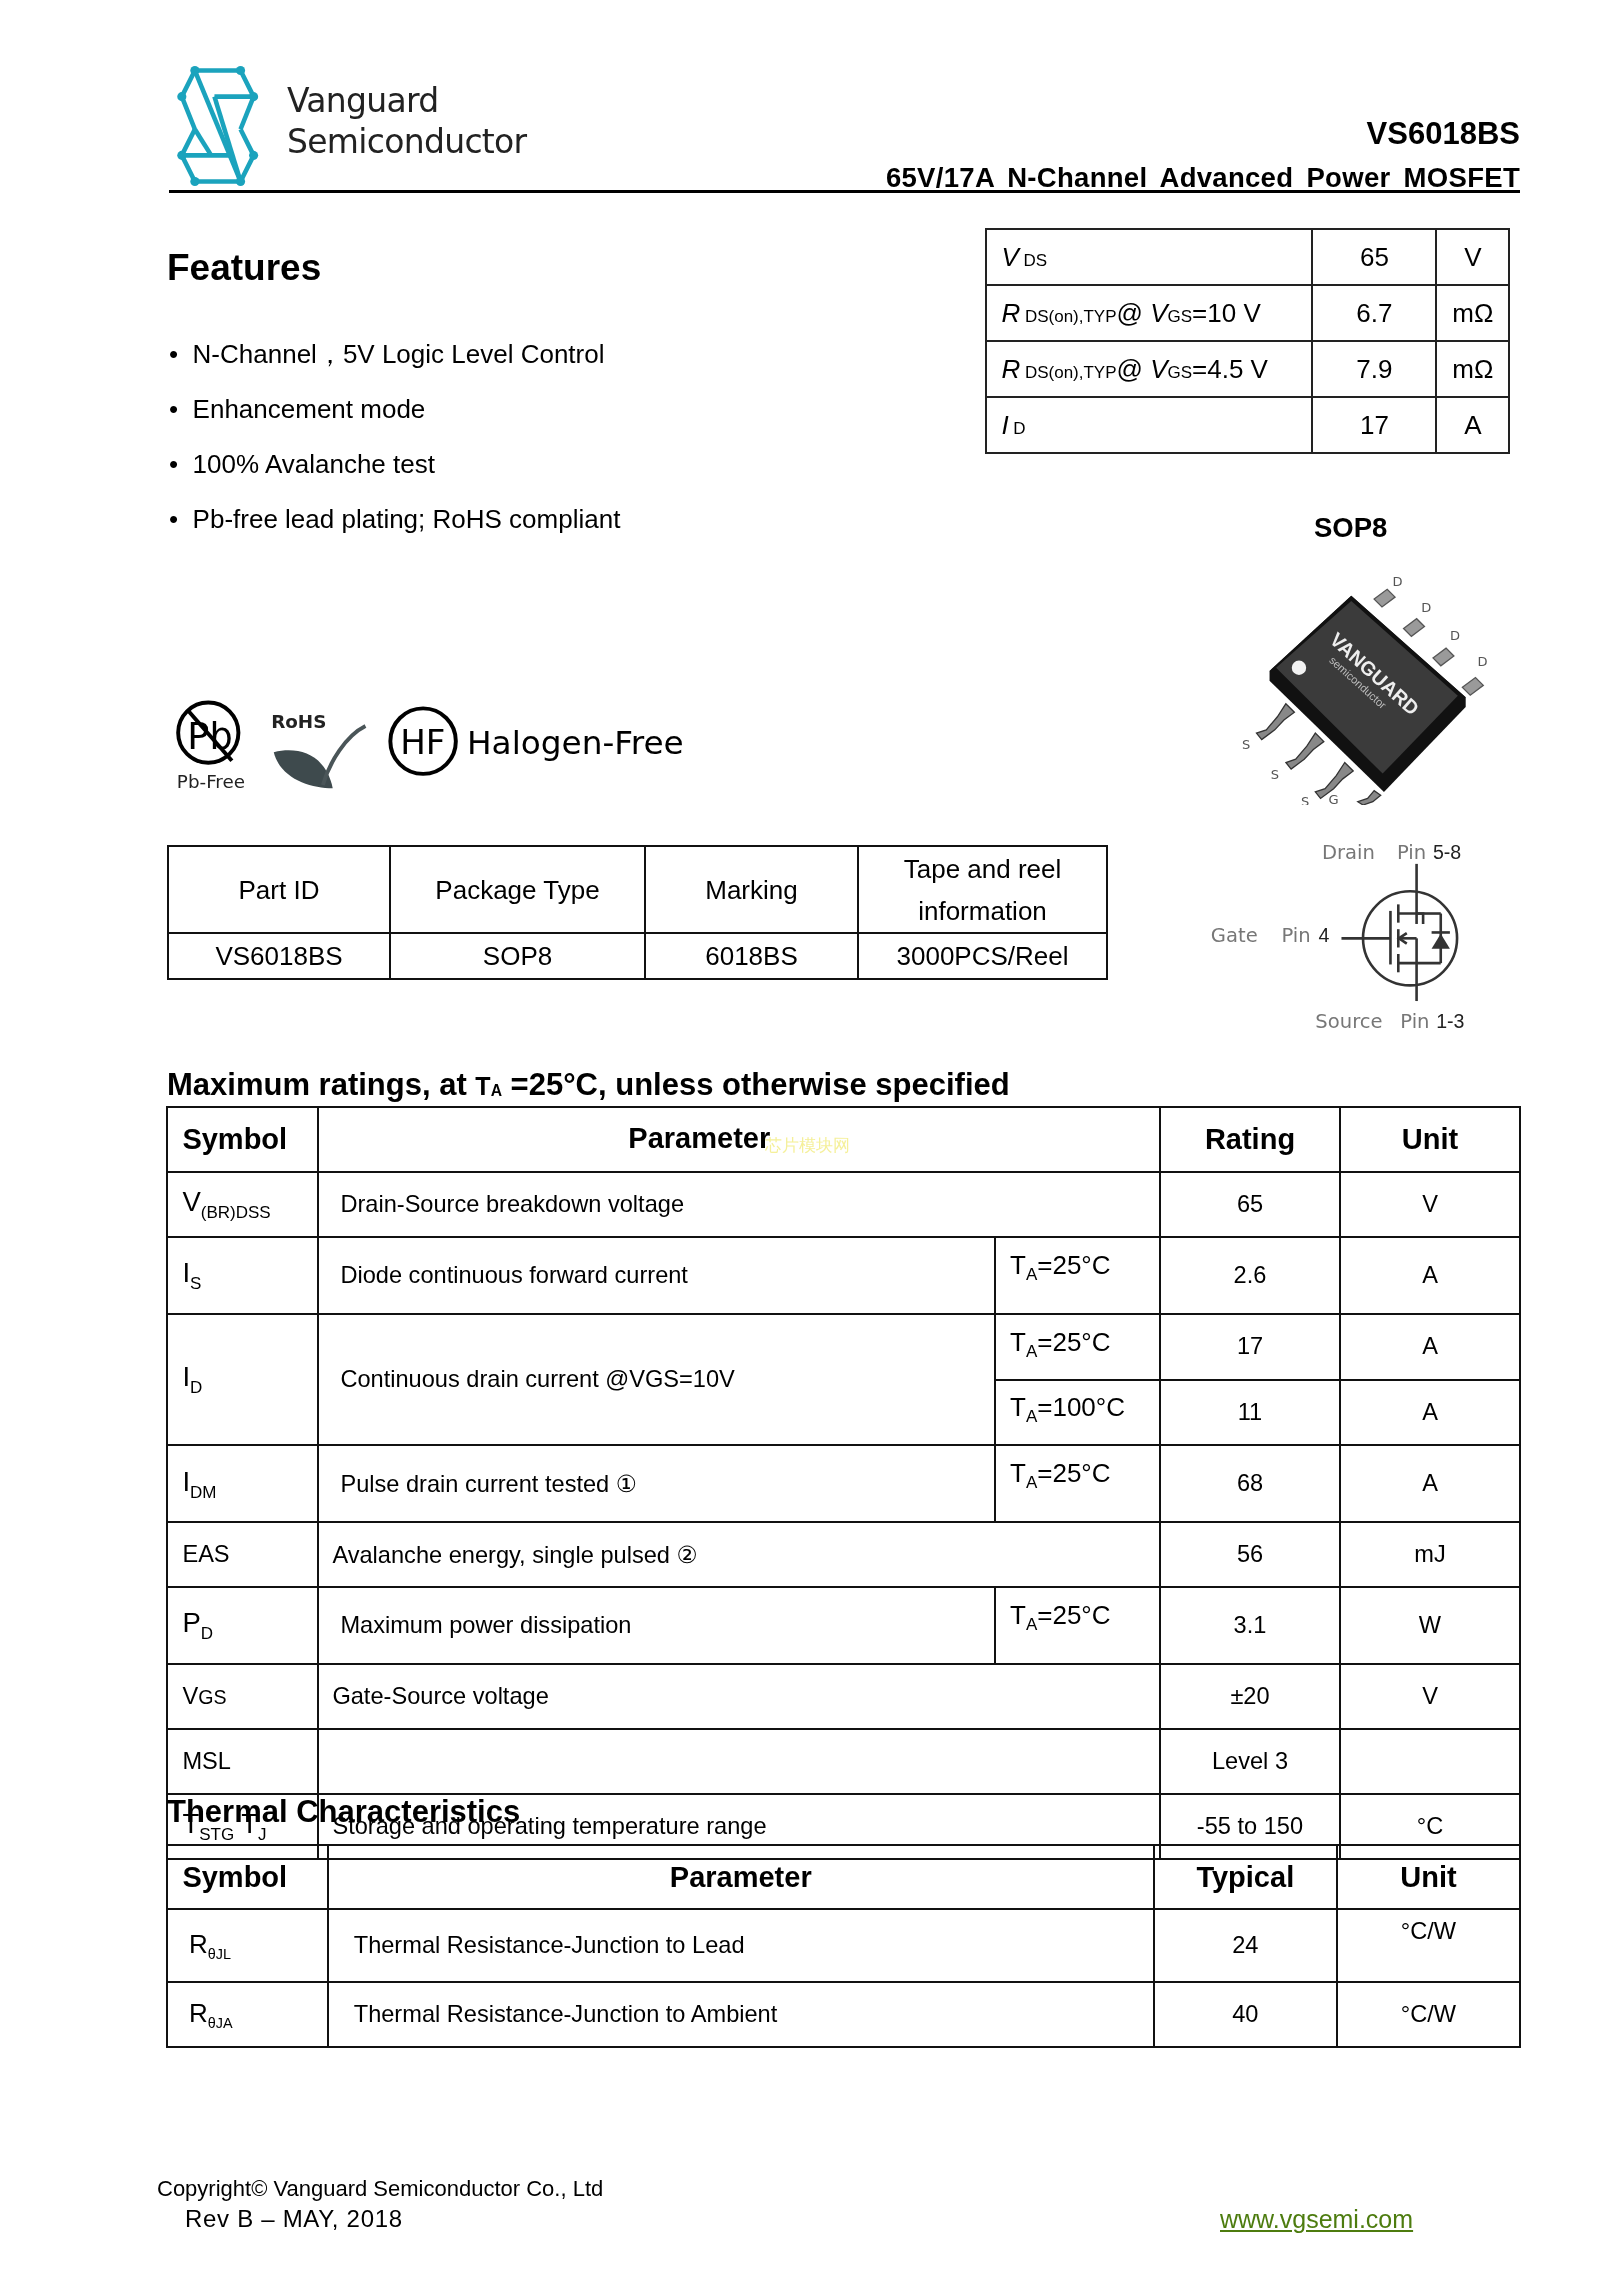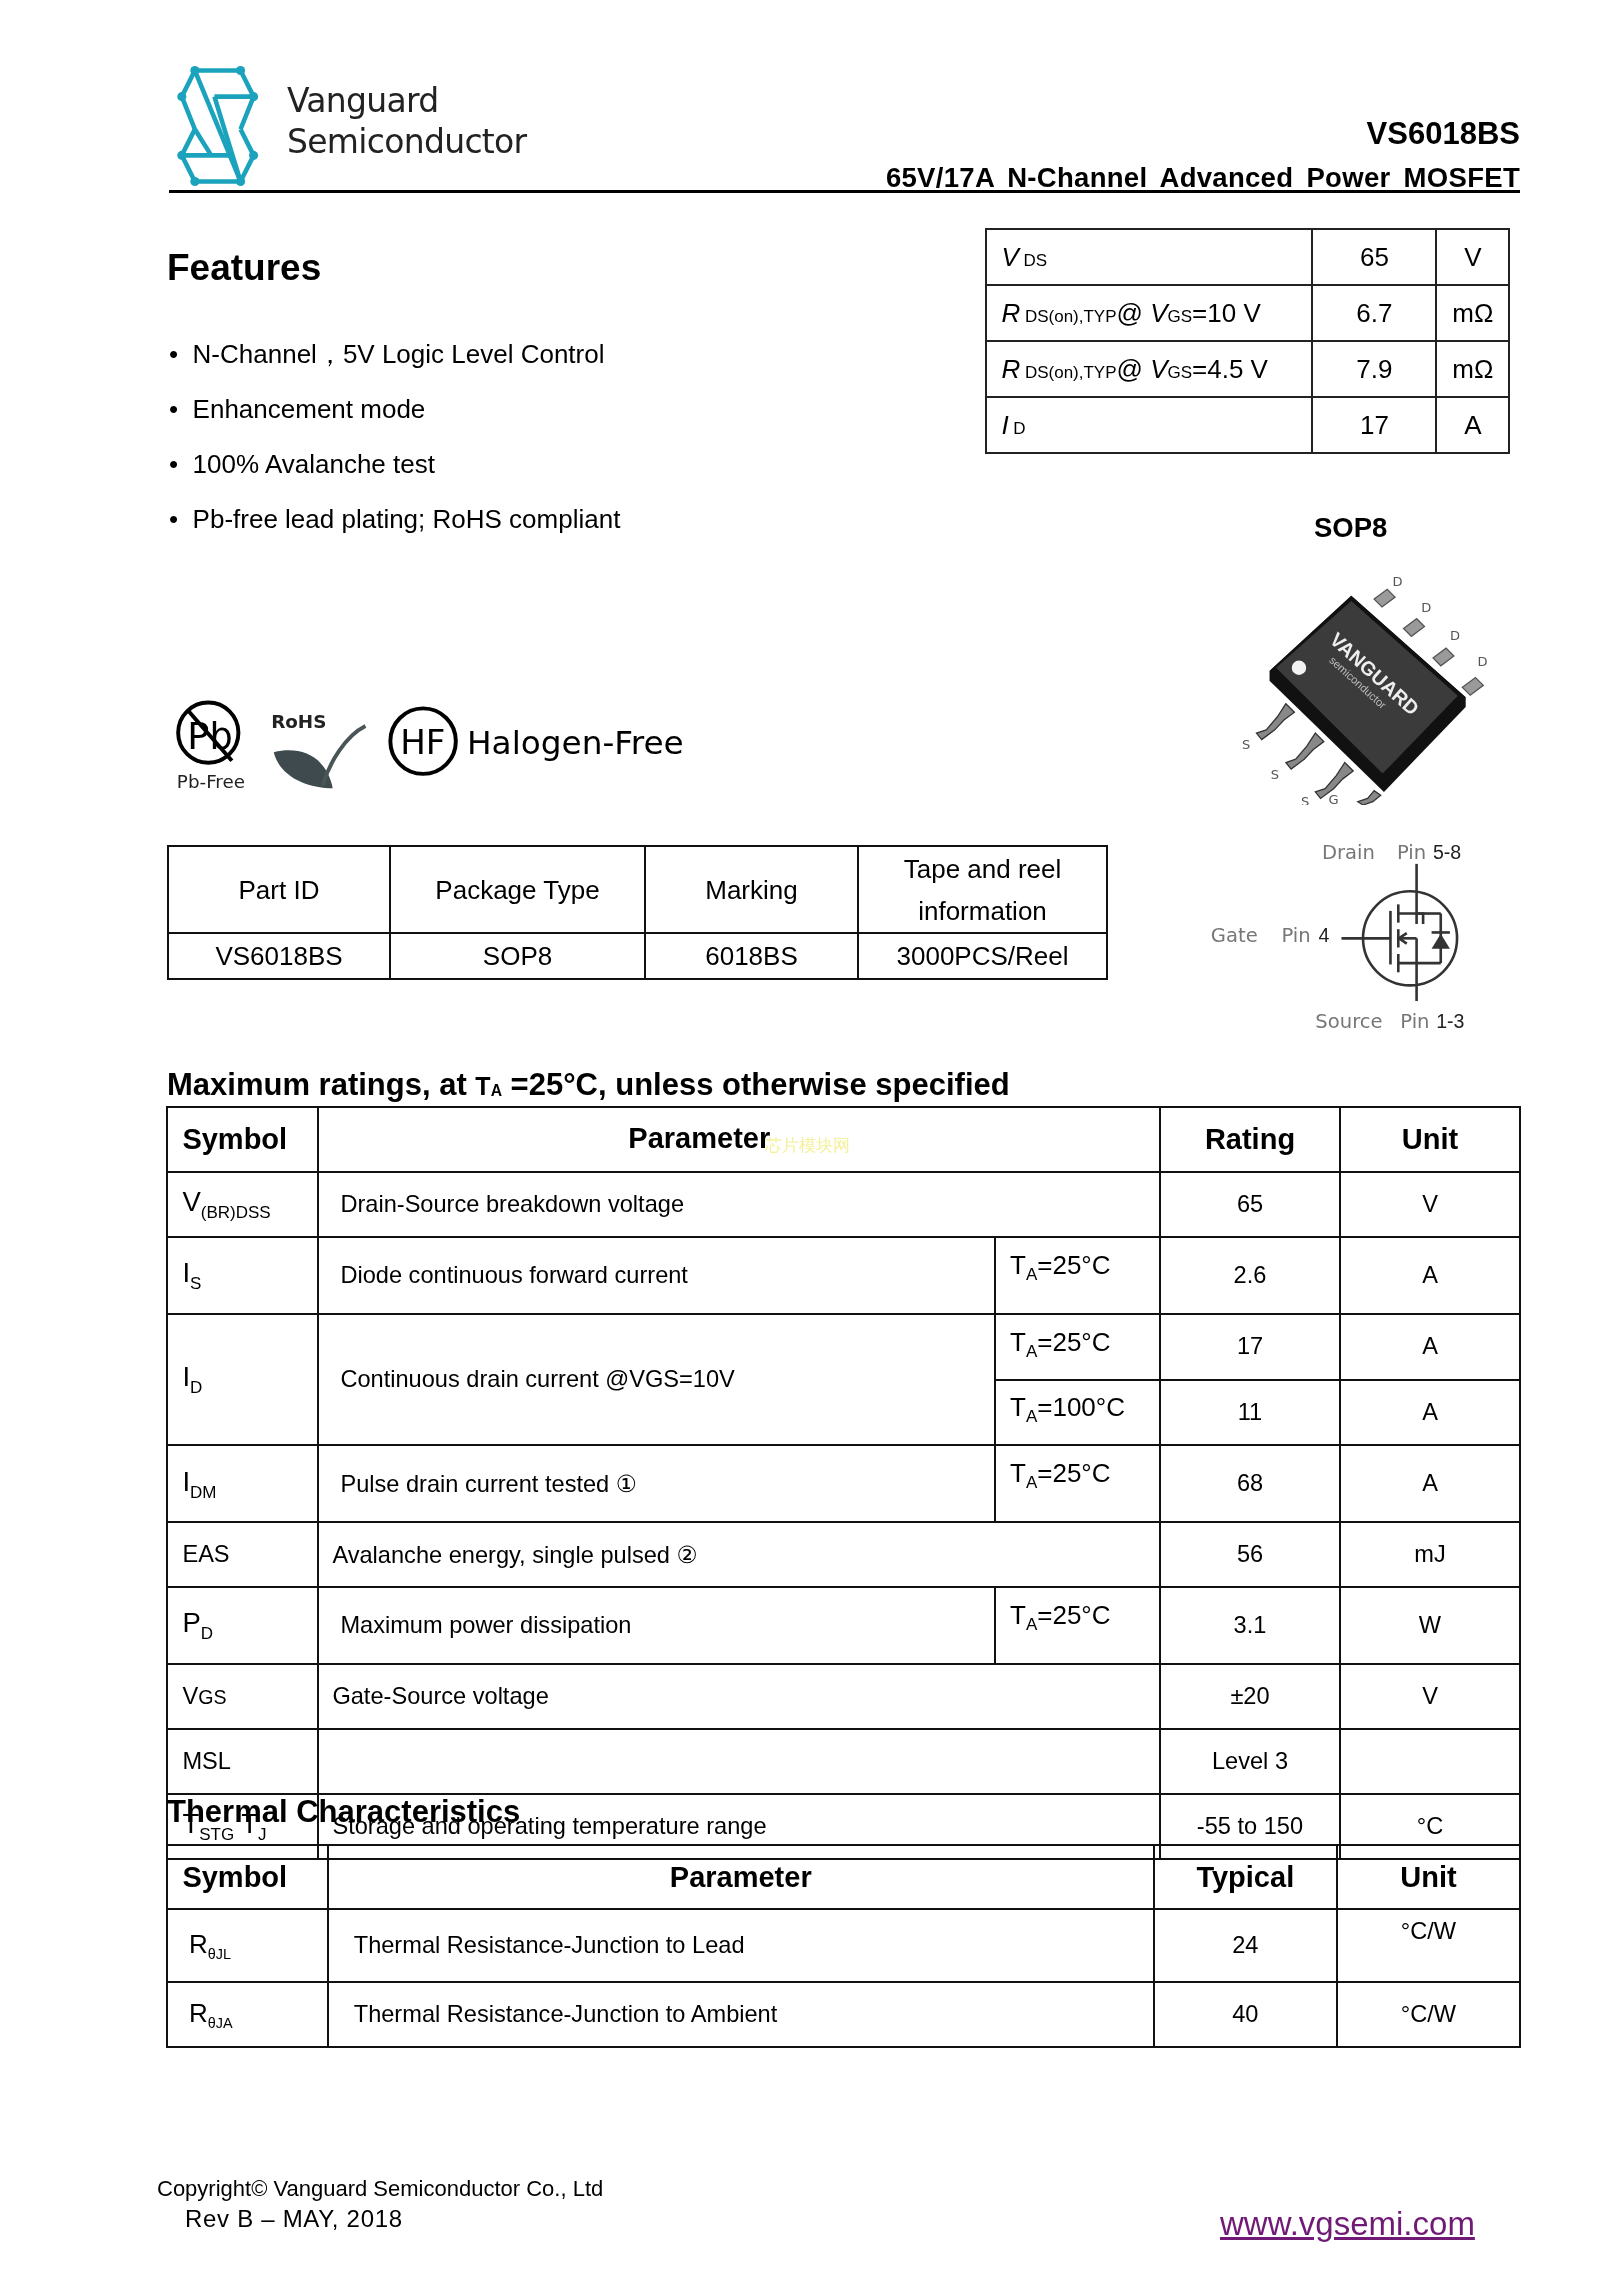--- a/index.html
+++ b/index.html
@@ -77,21 +77,21 @@
   .therm-table .c-sym { width:135px; padding-left:21px; font-size:26px; }
   .therm-table .c-sym sub { font-size:14.4px; }
   .therm-table .c-par { width:785px; padding-left:25px; }
   .therm-table .c-rat { width:178px; text-align:center; }
   .therm-table .c-unit { width:178px; text-align:center; }
   .therm-table .top { vertical-align:top; padding-top:7.9px; }
 
   
   .copyright { left:157px; top:2176px; font-size:22px; }
   .rev { left:149px; top:2205px; font-size:24px; letter-spacing:0.7px;margin-left:36px; }
-  .website { left:1220px; top:2205px; font-size:33px; color:#701a75; text-decoration:underline; }
+  .website { left:1220px; top:2205px; font-size:25px; color:#4d7c0f; text-decoration:underline; }
 </style>
 </head>
 <body>
 
 <svg class="abs logo" viewBox="0 0 160 190">
   <g stroke="#1ba3bd" stroke-width="7" fill="none" stroke-linejoin="round">
     <path d="M30 10 L100 10 L120 50 L60 50"></path>
     <path d="M30 10 L10 50 L30 100"></path>
     <path d="M30 10 L100 180"></path>
     <path d="M60 50 L100 180"></path>

